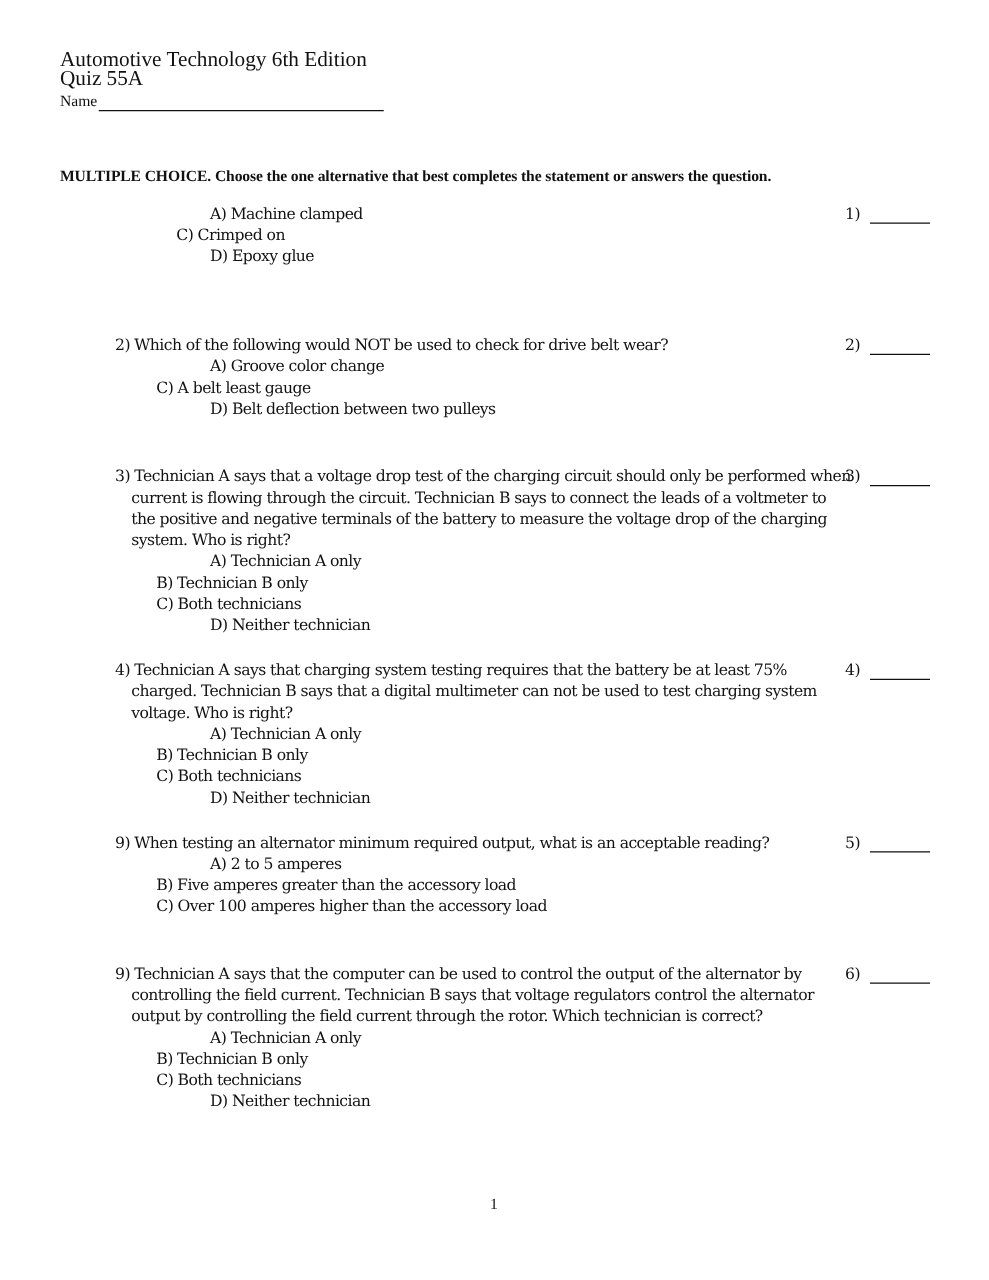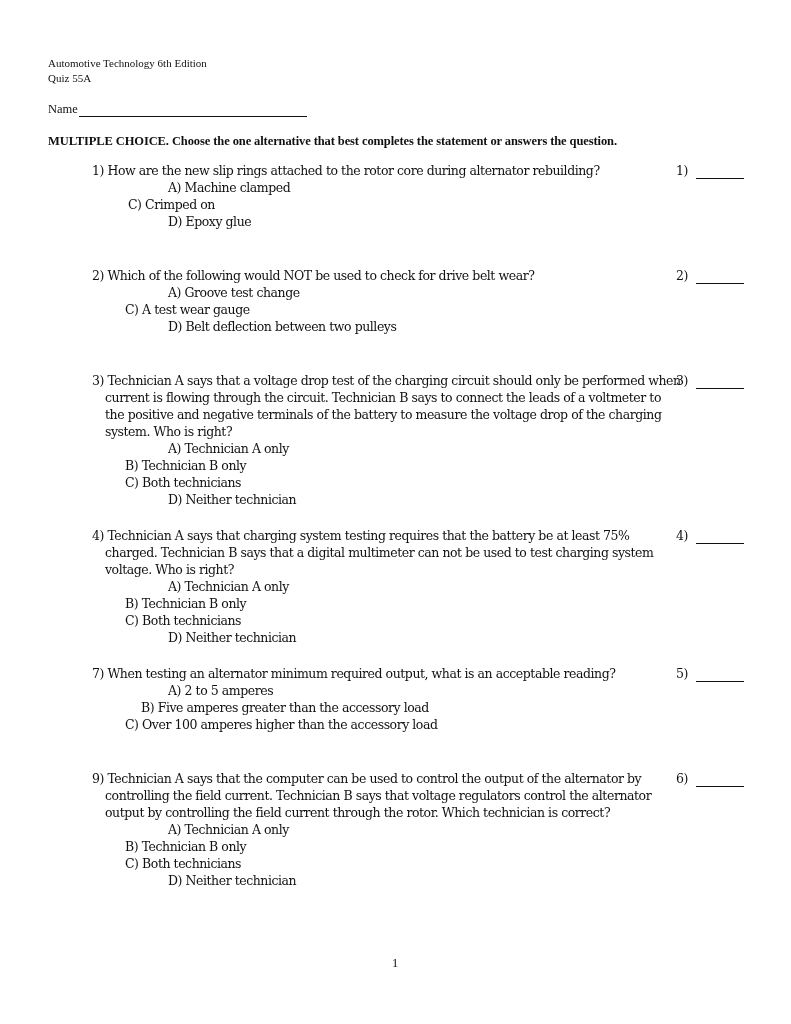--- a/index.html
+++ b/index.html
@@ -1,22 +1,22 @@
 <!DOCTYPE html>
 <html><head>
 <meta charset="utf-8">
 <style>
   html, body { margin: 0; padding: 0; background: #ffffff; }
   body {
     width: 791px; height: 1024px; position: relative; overflow: hidden;
     font-family: "Liberation Serif", "DejaVu Serif", serif;
     color: #111111;
   }
-  .header { position: absolute; left: 48px; top: 56px; font-size: 11px; line-height: 15px; }
-  .name-row { position: absolute; left: 48px; top: 102px; font-size: 12.5px; display: flex; align-items: flex-end; }
+  .header { position: absolute; left: 48px; top: 40px; font-size: 17px; line-height: 15px; }
+  .name-row { position: absolute; left: 48px; top: 74px; font-size: 12.5px; display: flex; align-items: flex-end; }
   .name-line { display: inline-block; width: 228px; border-bottom: 1px solid #111; height: 12px; margin-left: 1px; }
   .instructions {
     position: absolute; left: 48px; top: 134px; font-size: 12.5px; font-weight: bold;
     letter-spacing: -0.1px; white-space: nowrap; text-align: right;
   }
   .instructions .lead { font-family: "Liberation Serif", serif; }
   .q {
     position: absolute; left: 92px; width: 660px; font-size: 12.5px; line-height: 17px;
     font-family: "DejaVu Serif", serif; letter-spacing: -0.45px;
   }
@@ -41,37 +41,36 @@
   <span>Name</span>
   <span class="name-line"></span>
 </div>
 
 <div class="instructions">
   <span class="lead">MULTIPLE CHOICE.</span>
   <span>Choose the one alternative that best completes the statement or answers the question.</span>
 </div>
 
 <div class="q" style="top:162px;">
-  <div class="stem">1) How are the new slip rings attached to the rotor core during alternator rebuilding?</div>
   <div class="opts">
     <span class="opt">A) Machine clamped</span>
-    <span class="opt" style="margin-left:4px">C) Crimped on</span>
+    <span class="opt" style="margin-left:17px">C) Crimped on</span>
     <span class="opt">D) Epoxy glue</span>
   </div>
   <div class="num-right">
     <span>1)</span>
     <span class="blank"></span>
   </div>
 </div>
 
 <div class="q" style="top:267px;">
   <div class="stem">2) Which of the following would NOT be used to check for drive belt wear?</div>
   <div class="opts">
-    <span class="opt">A) Groove test change</span>
-    <span class="opt" style="margin-left:1px">C) A test wear gauge</span>
+    <span class="opt">A) Groove color change</span>
+    <span class="opt" style="margin-left:1px">C) A belt least gauge</span>
     <span class="opt">D) Belt deflection between two pulleys</span>
   </div>
   <div class="num-right">
     <span>2)</span>
     <span class="blank"></span>
   </div>
 </div>
 
 <div class="q" style="top:372px;">
   <div class="stem">3) Technician A says that a voltage drop test of the charging circuit should only be performed when current is flowing through the circuit. Technician B says to connect the leads of a voltmeter to the positive and negative terminals of the battery to measure the voltage drop of the charging system. Who is right?</div>
@@ -95,24 +94,24 @@
     <span class="opt" style="margin-left:1px">C) Both technicians</span>
     <span class="opt">D) Neither technician</span>
   </div>
   <div class="num-right">
     <span>4)</span>
     <span class="blank"></span>
   </div>
 </div>
 
 <div class="q" style="top:665px;">
-  <div class="stem">7) When testing an alternator minimum required output, what is an acceptable reading?</div>
+  <div class="stem">9) When testing an alternator minimum required output, what is an acceptable reading?</div>
   <div class="opts">
     <span class="opt">A) 2 to 5 amperes</span>
-    <span class="opt" style="margin-left:17px">B) Five amperes greater than the accessory load</span>
+    <span class="opt" style="margin-left:1px">B) Five amperes greater than the accessory load</span>
     <span class="opt" style="margin-left:1px">C) Over 100 amperes higher than the accessory load</span>
   </div>
   <div class="num-right">
     <span>5)</span>
     <span class="blank"></span>
   </div>
 </div>
 
 <div class="q" style="top:770px;">
   <div class="stem">9) Technician A says that the computer can be used to control the output of the alternator by controlling the field current. Technician B says that voltage regulators control the alternator output by controlling the field current through the rotor. Which technician is correct?</div>

